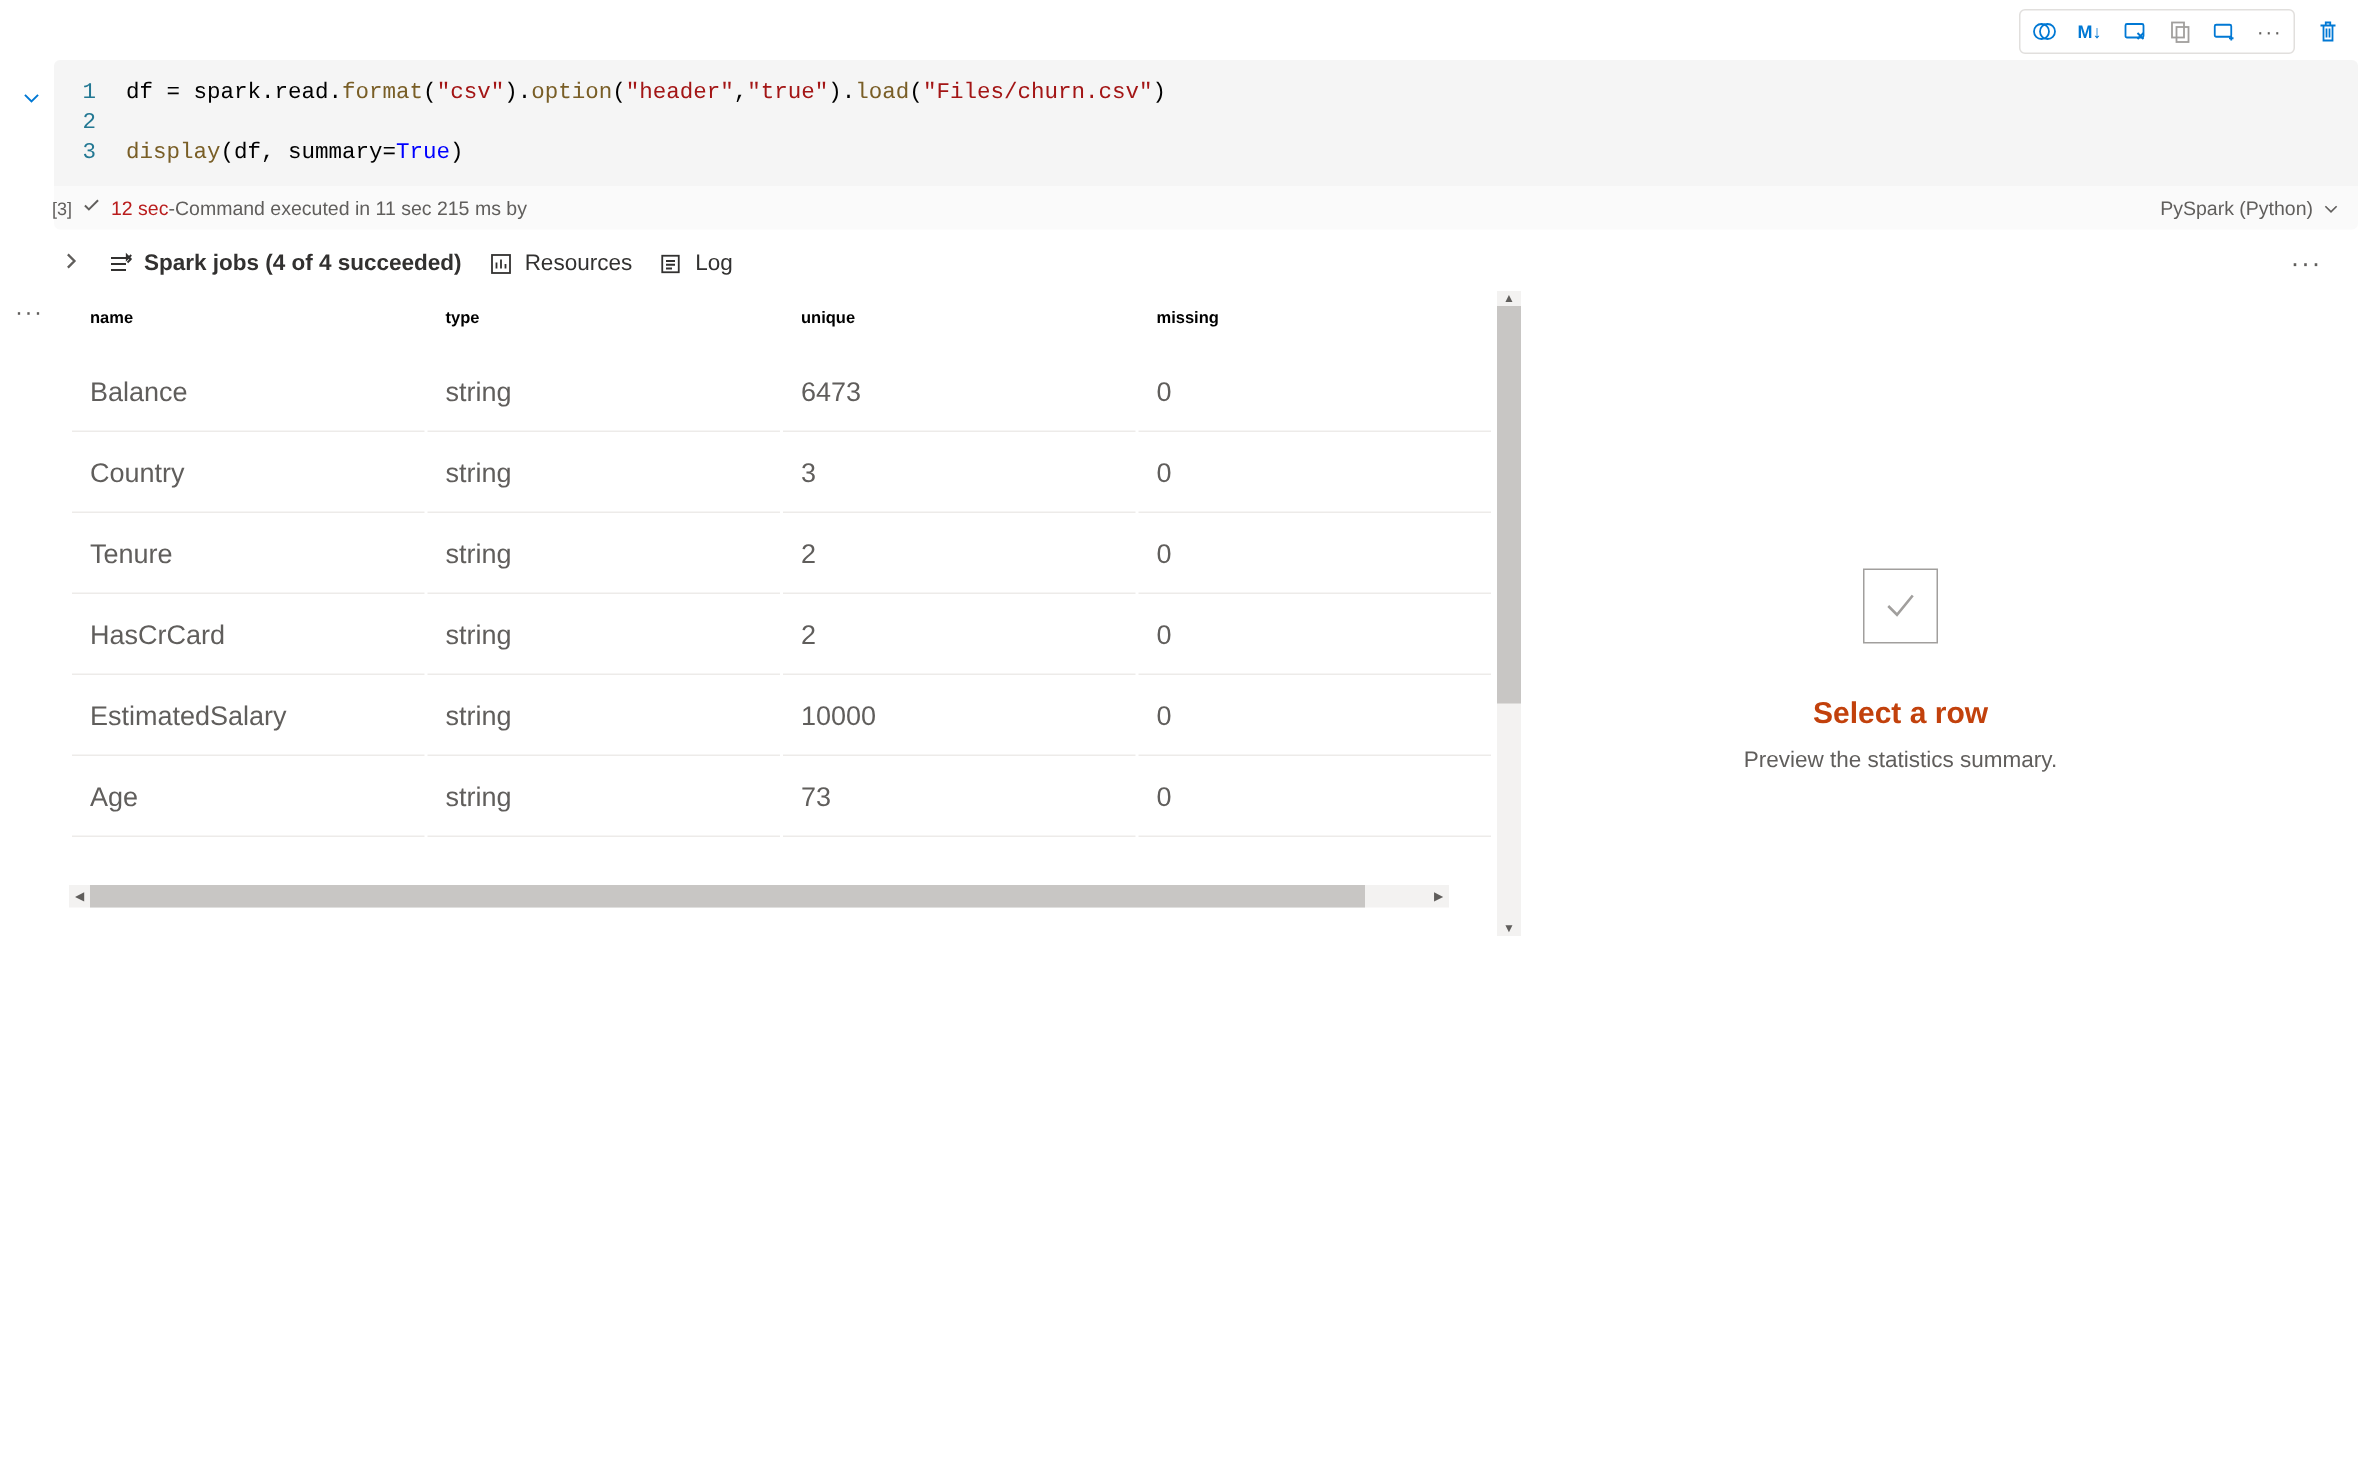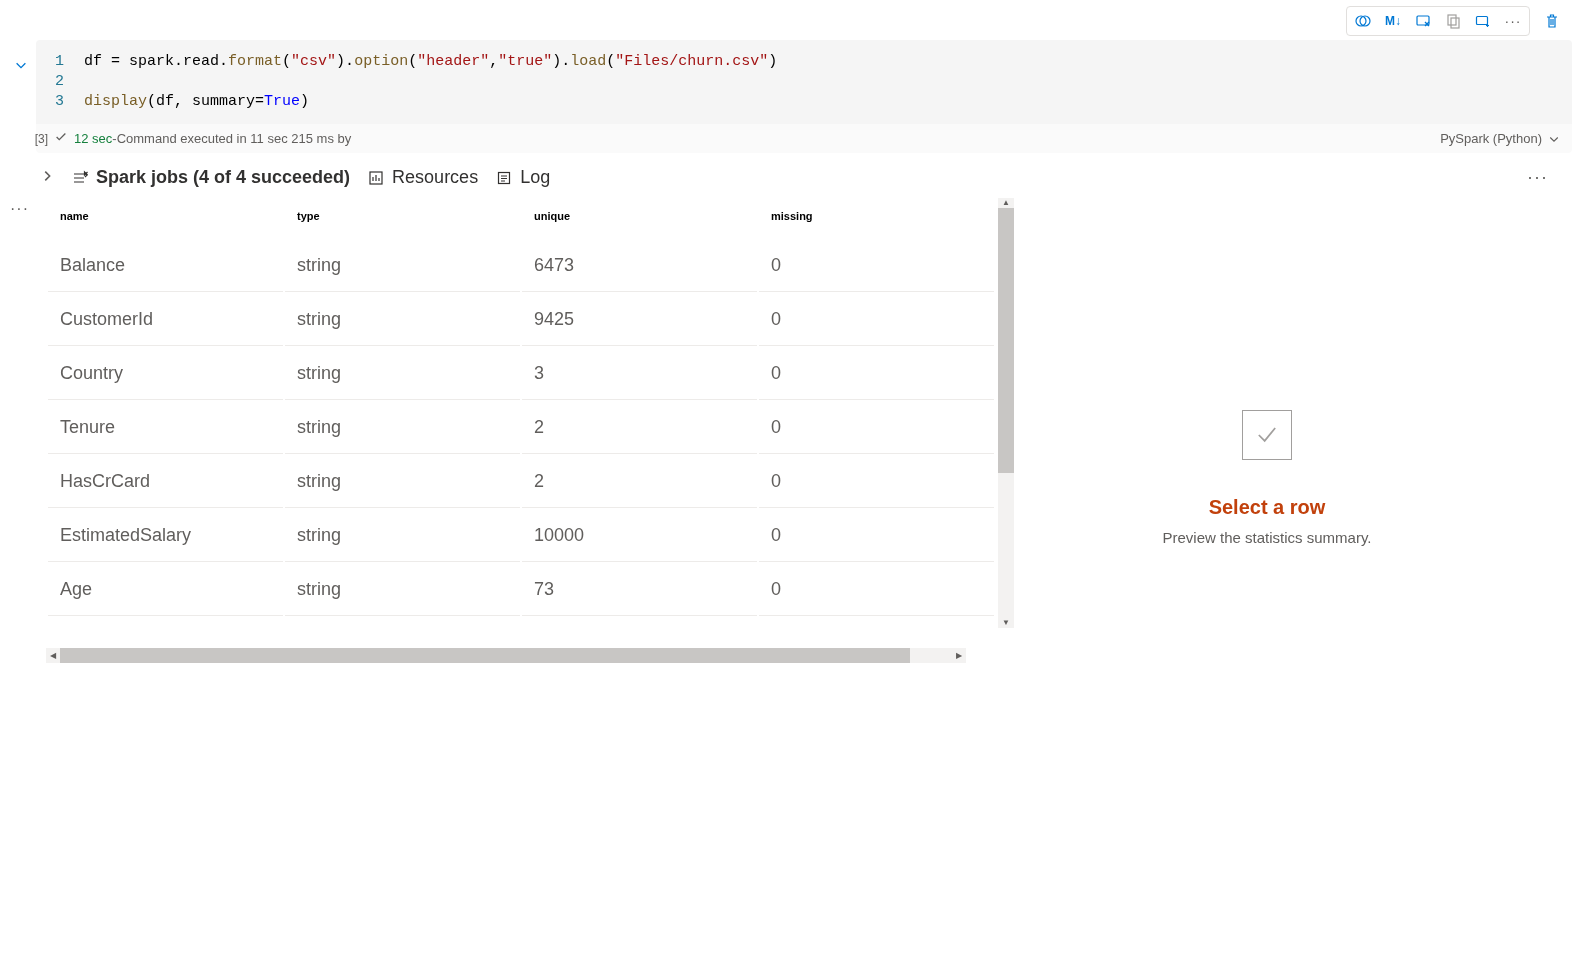--- a/index.html
+++ b/index.html
@@ -107,42 +107,42 @@
     align-items: baseline;
   }
   .cell-index {
     font-size: 12px;
     color: #605e5c;
     width: 26px;
     margin-left: -26px;
     text-align: right;
   }
   .status-check svg { color: #605e5c; width: 14px; height: 14px; }
-  .status-time { color: #15803d; }
+  .status-time { color: #b91c1c; }
   .status-right { display: flex; align-items: center; gap: 6px; cursor: pointer; }
   .status-right svg { color: #605e5c; }
 
   
   .output-toolbar {
     display: flex;
     align-items: center;
     padding: 14px 40px 10px 40px;
     gap: 18px;
     position: relative;
   }
   .out-expand {
     color: #605e5c;
     cursor: pointer;
   }
   .out-item {
     display: flex;
     align-items: center;
     gap: 8px;
     color: #323130;
-    font-size: 18px;
+    font-size: 15px;
     cursor: pointer;
   }
   .out-item.bold { font-weight: 600; }
   .out-item svg { color: #323130; }
   .out-more {
     position: absolute;
     right: 30px;
     color: #605e5c;
     cursor: pointer;
     font-size: 18px;
@@ -391,26 +391,20 @@
         </tr>
       </thead>
       <tbody id="summary-tbody">
           <tr>
             <td class="col1">Balance</td>
             <td class="col2">string</td>
             <td class="col3">6473</td>
             <td class="col4">0</td>
           </tr>
           <tr>
-            <td class="col1">CustomerId</td>
-            <td class="col2">string</td>
-            <td class="col3">9425</td>
-            <td class="col4">0</td>
-          </tr>
-          <tr>
             <td class="col1">Country</td>
             <td class="col2">string</td>
             <td class="col3">3</td>
             <td class="col4">0</td>
           </tr>
           <tr>
             <td class="col1">Tenure</td>
             <td class="col2">string</td>
             <td class="col3">2</td>
             <td class="col4">0</td>

